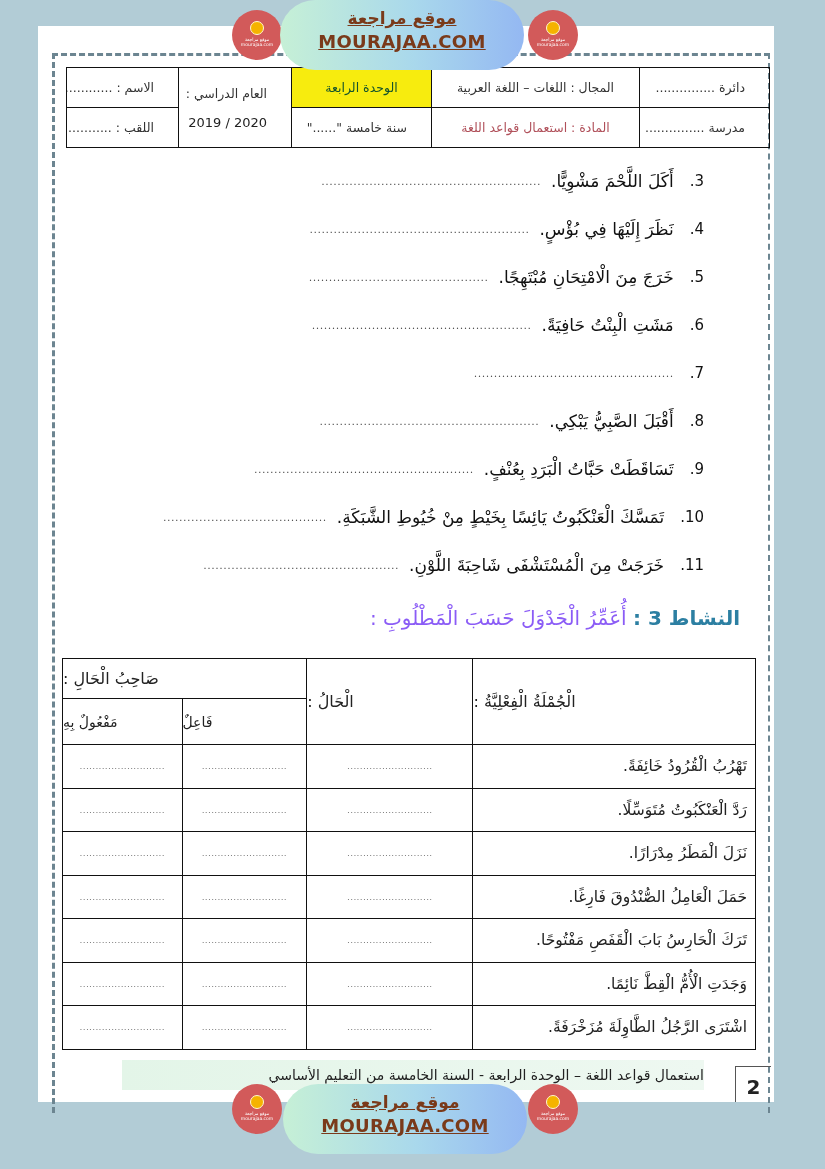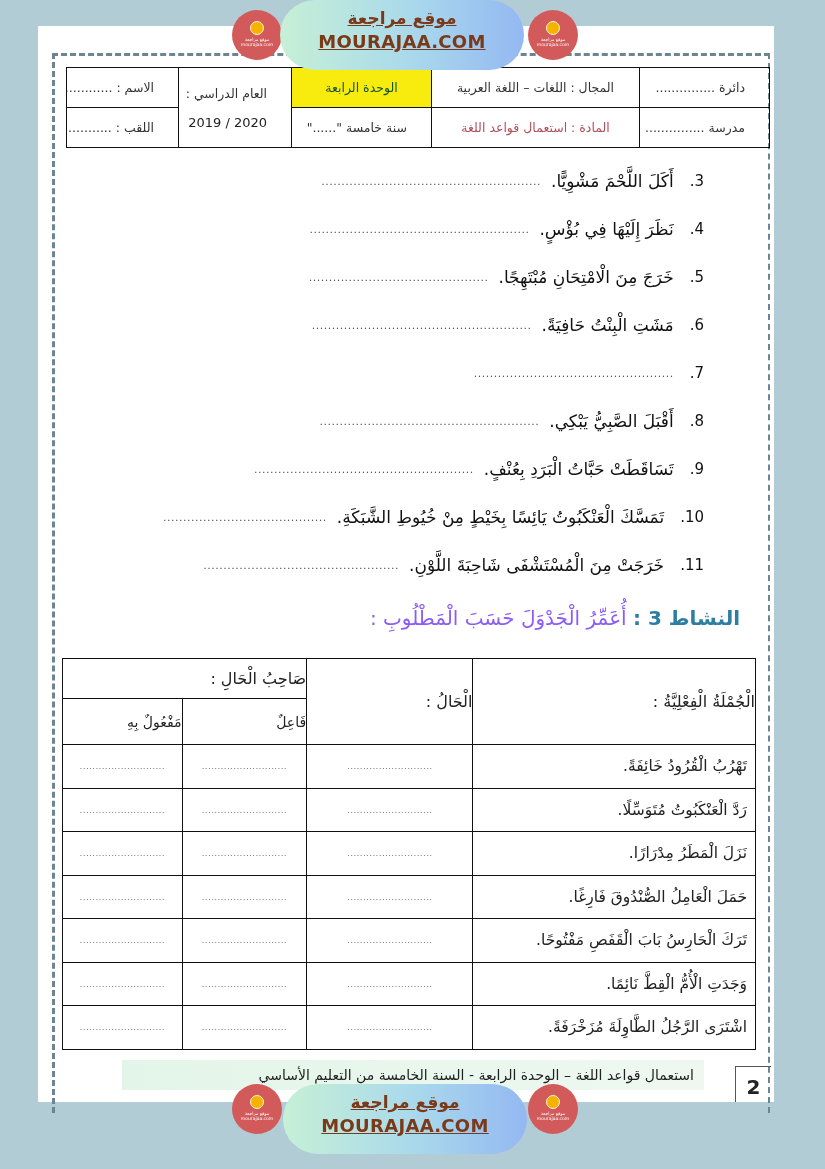--- a/index.html
+++ b/index.html
@@ -45,31 +45,31 @@
     .activity-title .label { color: #2c7fa2; font-weight: bold; }
     .activity-title .text { color: #8b5cf6; }
     
     .main-table {
       position: absolute; left: 24px; top: 632px; width: 694px;
       border-collapse: collapse; direction: rtl; table-layout: fixed;
     }
     .main-table th, .main-table td {
       border: 1.5px solid #111; font-weight: normal; color: #222;
     }
-    .main-table th { font-size: 16px; text-align: right; }
+    .main-table th { font-size: 16px; text-align: left; }
     .main-table td { height: 43.5px; }
     .main-table td.sentence { font-size: 15.5px; padding-right: 8px; text-align: right; white-space: nowrap; }
     .main-table td.blank { text-align: center; font-size: 9px; color: #777; letter-spacing: 0.3px; overflow: hidden; white-space: nowrap; }
     .main-table th.hdr-row { height: 40px; }
     .main-table th.sub { height: 46px; font-size: 14px; }
     
     .footer-strip {
       position: absolute; left: 84px; top: 1034px; width: 582px; height: 30px;
       background: linear-gradient(90deg, #e3f5e8, #eef8f1); direction: rtl;
-      font-size: 14px; color: #222; display: flex; align-items: center; padding-right: 10px; white-space: nowrap;
+      font-size: 14px; color: #222; display: flex; align-items: center; white-space: nowrap;
     }
     .page-num-box {
       position: absolute; left: 697px; top: 1040px; width: 36px; height: 36px;
       border: 1.5px solid #555; border-bottom: none; border-right: none;
       font-size: 20px; font-weight: bold; text-align: center; padding-top: 8px; color: #222;
     }
     
     .banner {
       position: absolute; width: 244px; height: 70px; border-radius: 35px;
       background: linear-gradient(90deg, #c6f0d6, #a9d8ec 55%, #94b8f2);

